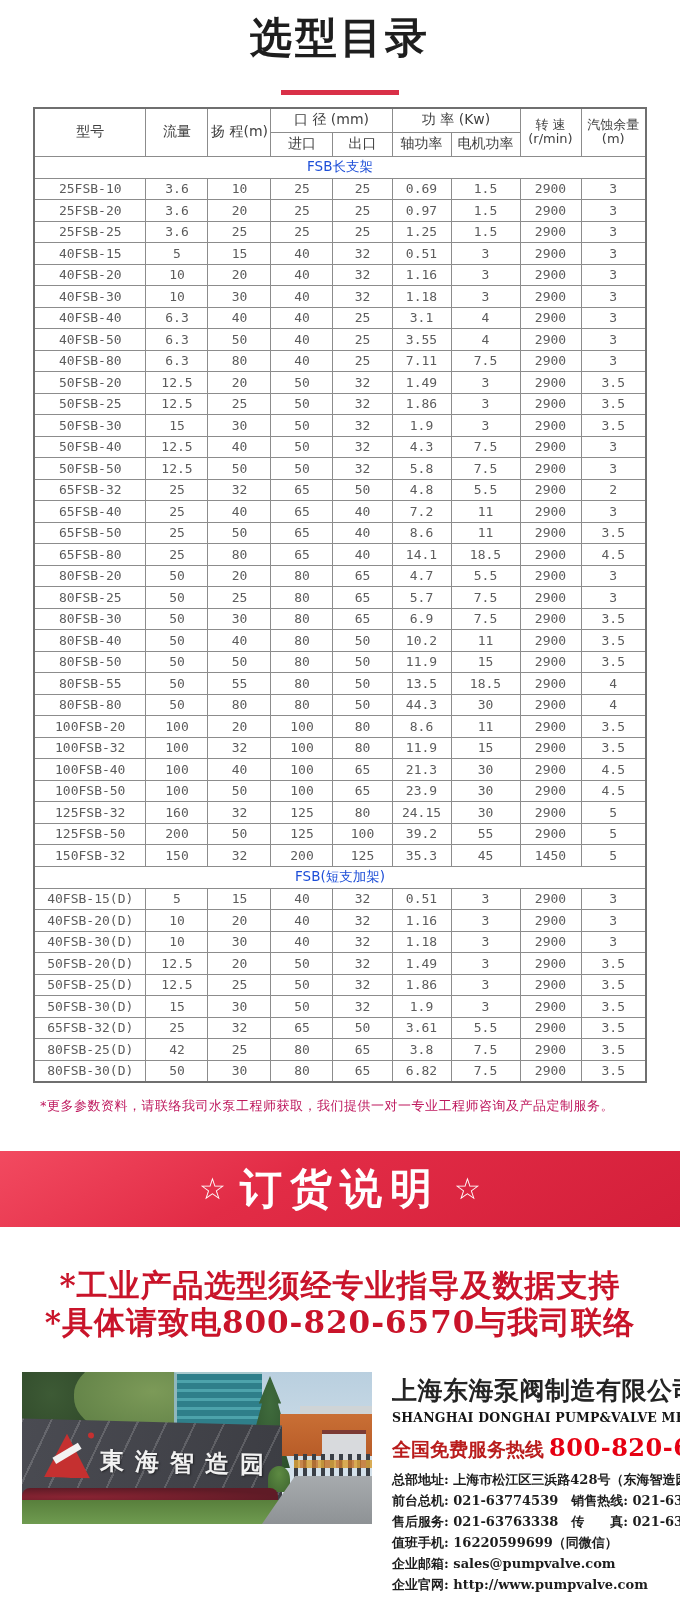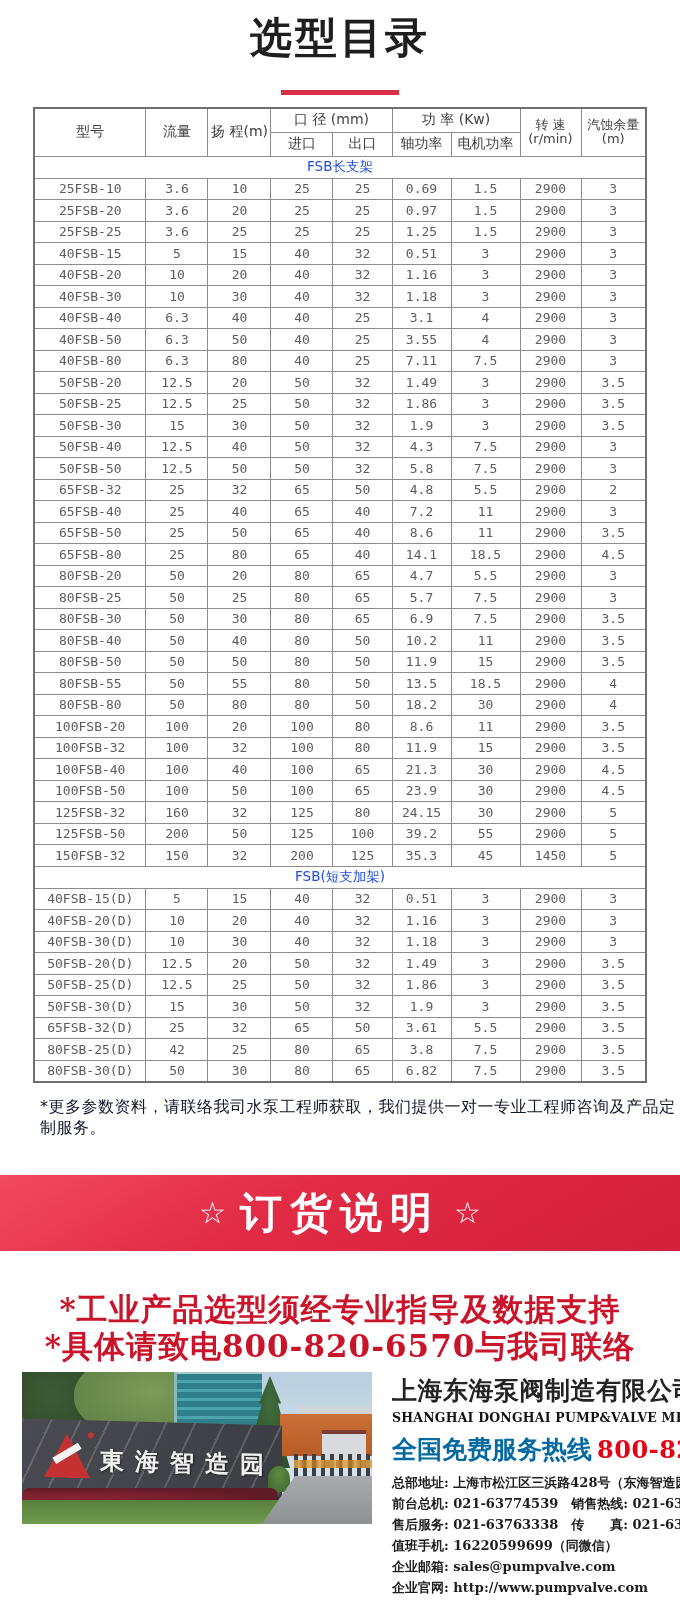--- a/index.html
+++ b/index.html
@@ -36,21 +36,21 @@
   .sel-table thead .two-line { line-height:14px; font-size:13px; }
   .sel-table tbody td {
     height:21.5px; font-size:13px; color:#5c5c5c;
     font-family:"DejaVu Sans Mono","DejaVu Sans",sans-serif;
   }
   .sel-table td.section-cell {
     font-family:"DejaVu Sans","Liberation Sans",sans-serif;
     font-size:13.5px; color:#1d4ed8; height:22px;
   }
   .footnote {
-    margin:14px 0 0 40px; font-size:16px; color:#0f172a; letter-spacing:0.5px;
+    margin:14px 0 0 40px; font-size:13px; color:#be185d; letter-spacing:0.5px;
   }
 
   
   .order-banner {
     margin-top:36px; width:680px; height:76px;
     background:linear-gradient(150deg,#f24a60 0%,#e22c46 40%,#d41f3a 100%);
     display:flex; align-items:center; justify-content:center;
     color:#ffffff;
   }
   .order-banner .star { font-size:30px; margin:0 14px; }
@@ -128,21 +128,21 @@
   .ph-road { left:240px; top:104px; width:110px; height:48px; background:linear-gradient(#a7abae,#8e9295); clip-path:polygon(30% 0,100% 0,100% 100%,0 100%); }
 
   
   .info { margin-left:20px; width:268px; padding-top:2px; }
   .name-cn { font-size:25px; font-weight:bold; color:#242424; letter-spacing:0.5px; white-space:nowrap; }
   .name-en {
     margin-top:3px; font-family:"DejaVu Serif","Liberation Serif",serif;
     font-size:12.5px; font-weight:bold; color:#141414; white-space:nowrap; letter-spacing:0.2px;
   }
   .hotline { margin-top:8px; white-space:nowrap; }
-  .hotline-label { font-size:25px; font-weight:bold; color:#0369a1; }
+  .hotline-label { font-size:19px; font-weight:bold; color:#b91c1c; }
   .hotline-number {
     font-family:"DejaVu Serif","Liberation Serif",serif;
     font-size:24px; font-weight:bold; color:#e60012; letter-spacing:0.5px;
   }
   .details { margin-top:6px; }
   .details p {
     font-family:"DejaVu Serif","Liberation Serif",serif;
     font-size:13px; font-weight:bold; color:#1d1d1d; line-height:21px; white-space:nowrap;
   }
 </style>
@@ -456,21 +456,21 @@
           <td>18.5</td>
           <td>2900</td>
           <td>4</td>
         </tr>
         <tr>
           <td>80FSB-80</td>
           <td>50</td>
           <td>80</td>
           <td>80</td>
           <td>50</td>
-          <td>18.2</td>
+          <td>44.3</td>
           <td>30</td>
           <td>2900</td>
           <td>4</td>
         </tr>
         <tr>
           <td>100FSB-20</td>
           <td>100</td>
           <td>20</td>
           <td>100</td>
           <td>80</td>

